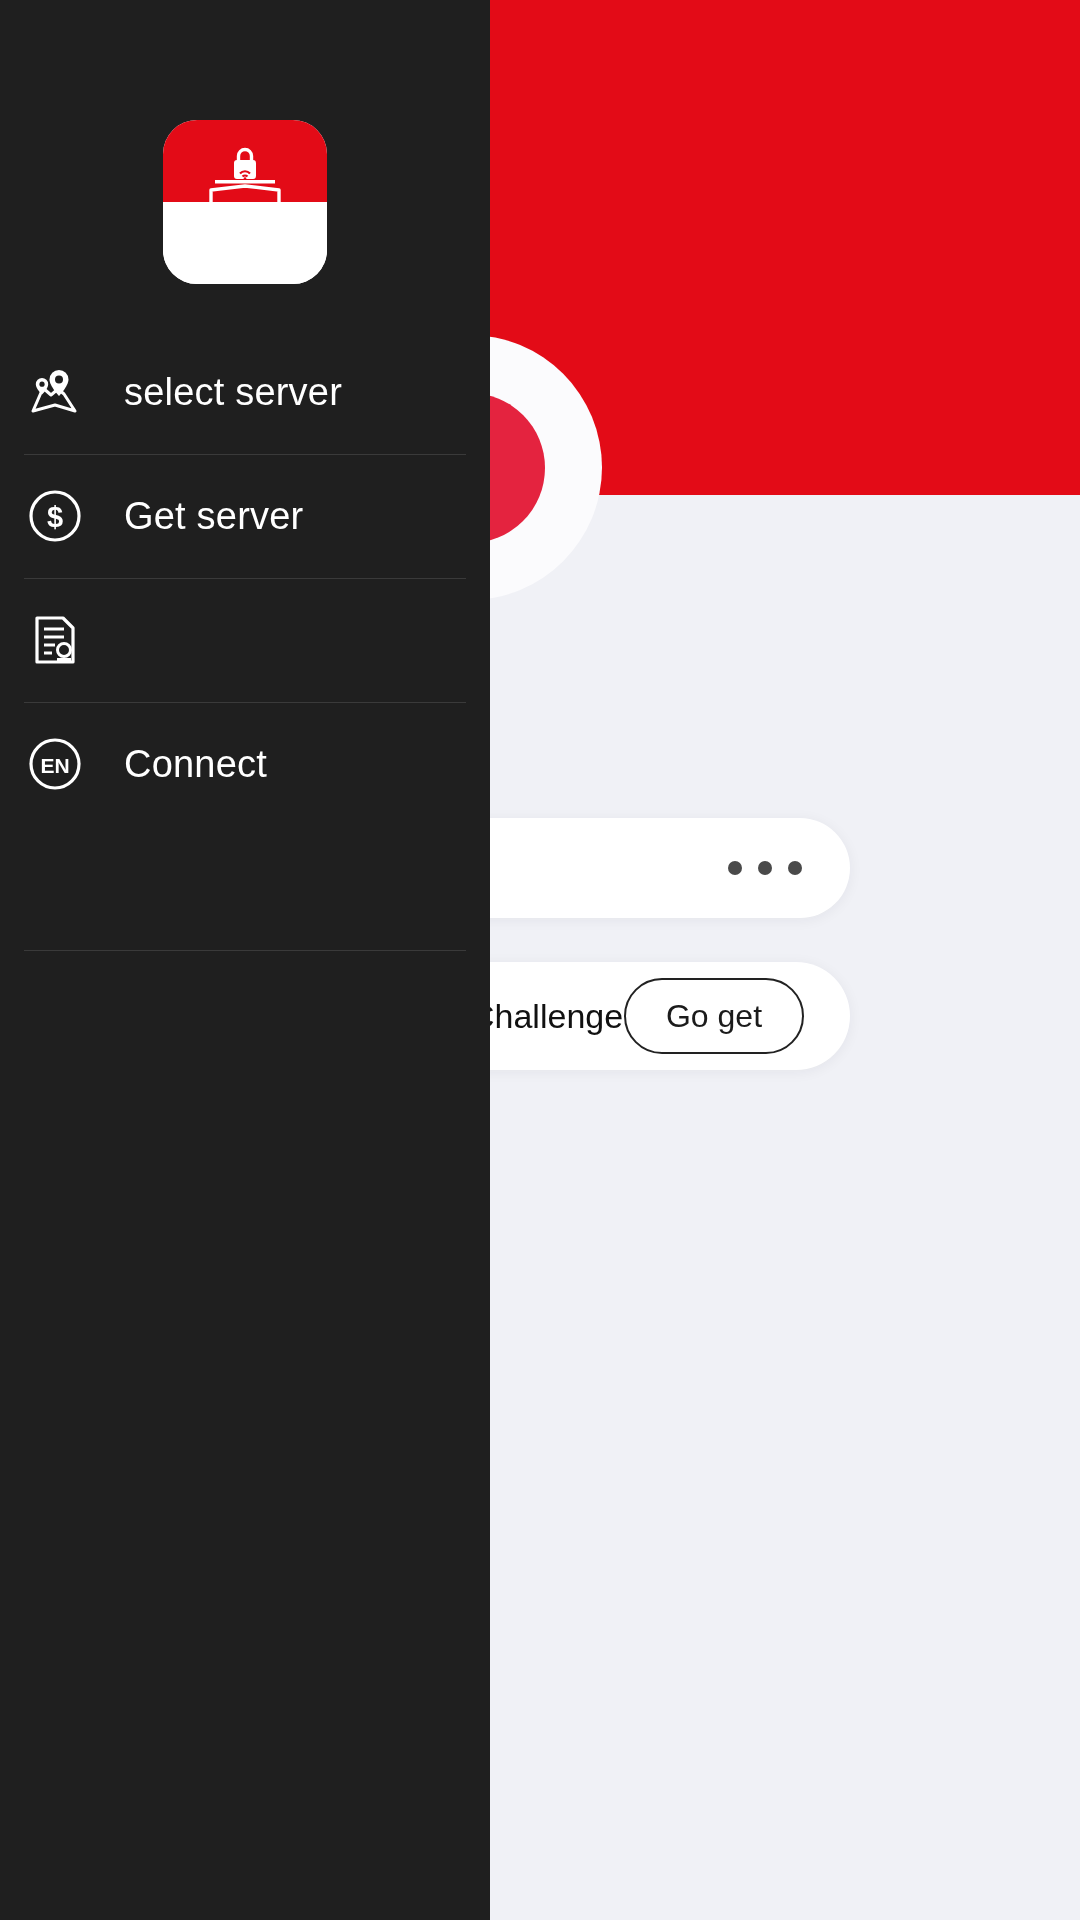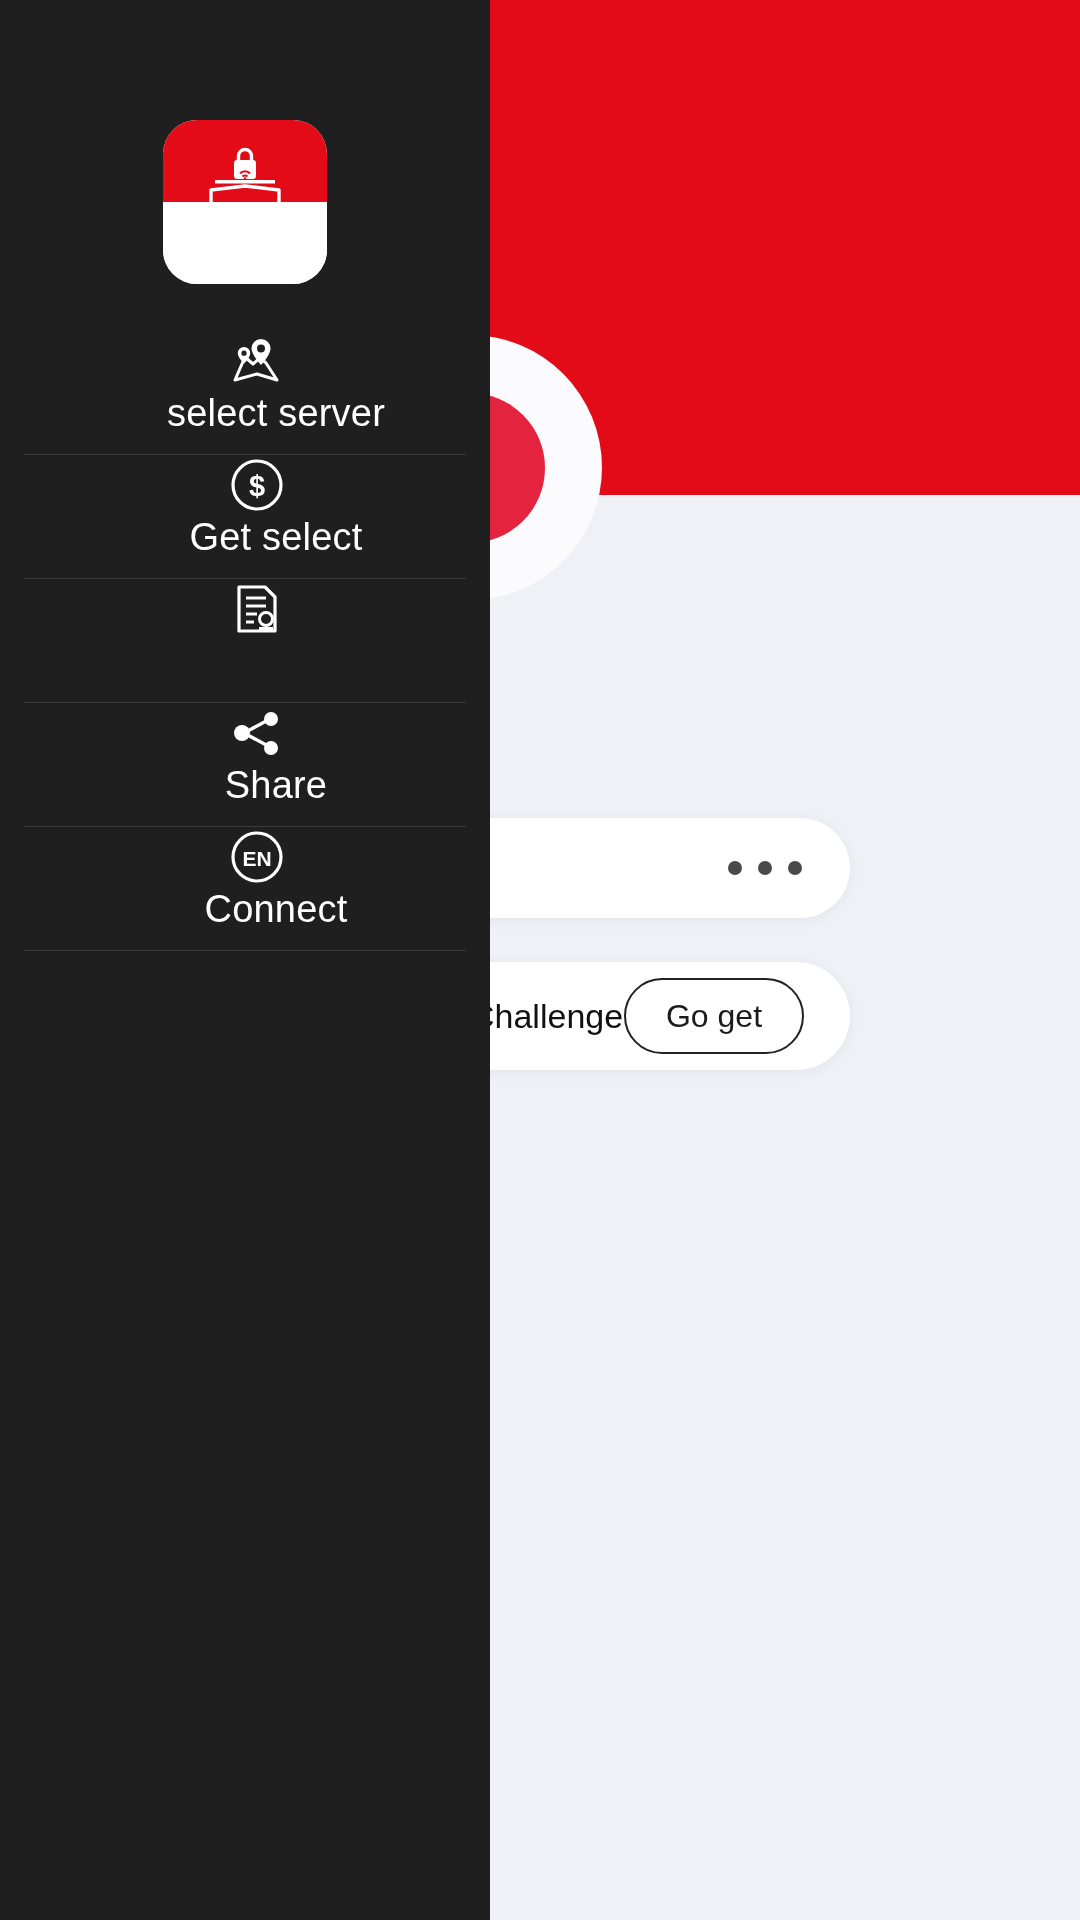--- a/index.html
+++ b/index.html
@@ -109,21 +109,20 @@
   .app-icon svg { position:absolute; left:0; top:0; }
 
   .menu { position:absolute; left:0; top:330px; width:490px; }
 
   .menu-item {
     position:relative;
     height:124px;
     display:flex; align-items:center;
     padding-left:24px;
     cursor:pointer;
-    flex-direction:column;
   }
   .menu-item + .menu-item::before {
     content:"";
     position:absolute; left:24px; top:0;
     width:442px; height:1px;
     background:#3a3a3a;
   }
   .menu-divider-last {
     position:absolute; left:24px;
     width:442px; height:1px;
@@ -209,49 +208,37 @@
         <span class="menu-label">select server</span>
       </div>
 
       <div class="menu-item">
         <span class="menu-icon">
           <svg width="56" height="56" viewBox="0 0 56 56">
             <circle cx="28" cy="28" r="24" fill="none" stroke="#ffffff" stroke-width="3.2"></circle>
             <text x="28" y="39" text-anchor="middle" font-family="Liberation Sans, sans-serif" font-size="29" font-weight="bold" fill="#ffffff">$</text>
           </svg>
         </span>
-        <span class="menu-label">Get select</span>
+        <span class="menu-label">Get server</span>
       </div>
 
       <div class="menu-item">
         <span class="menu-icon">
           <svg width="56" height="56" viewBox="0 0 56 56">
             <path d="M10 6 h26 l10 10 v34 h-36 Z" fill="none" stroke="#ffffff" stroke-width="3.2" stroke-linejoin="round"></path>
             <line x1="17" y1="17" x2="37" y2="17" stroke="#ffffff" stroke-width="3"></line>
             <line x1="17" y1="25" x2="37" y2="25" stroke="#ffffff" stroke-width="3"></line>
             <line x1="17" y1="33" x2="28" y2="33" stroke="#ffffff" stroke-width="3"></line>
             <line x1="17" y1="41" x2="25" y2="41" stroke="#ffffff" stroke-width="3"></line>
             <circle cx="37" cy="38" r="6.5" fill="none" stroke="#ffffff" stroke-width="3"></circle>
             <rect x="30" y="46" width="14" height="5" fill="#ffffff"></rect>
           </svg>
         </span>
       </div>
 
-      <div class="menu-item">
-        <span class="menu-icon">
-          <svg width="56" height="56" viewBox="0 0 56 56">
-            <line x1="15" y1="28" x2="41" y2="14" stroke="#ffffff" stroke-width="3.4"></line>
-            <line x1="15" y1="28" x2="41" y2="42" stroke="#ffffff" stroke-width="3.4"></line>
-            <circle cx="13" cy="28" r="8" fill="#ffffff"></circle>
-            <circle cx="42" cy="14" r="7" fill="#ffffff"></circle>
-            <circle cx="42" cy="43" r="7" fill="#ffffff"></circle>
-          </svg>
-        </span>
-        <span class="menu-label">Share</span>
-      </div>
 
       <div class="menu-item">
         <span class="menu-icon">
           <svg width="56" height="56" viewBox="0 0 56 56">
             <circle cx="28" cy="28" r="24" fill="none" stroke="#ffffff" stroke-width="3.2"></circle>
             <text x="28" y="37" text-anchor="middle" font-family="Liberation Sans, sans-serif" font-size="21" font-weight="bold" fill="#ffffff">EN</text>
           </svg>
         </span>
         <span class="menu-label">Connect</span>
       </div>

